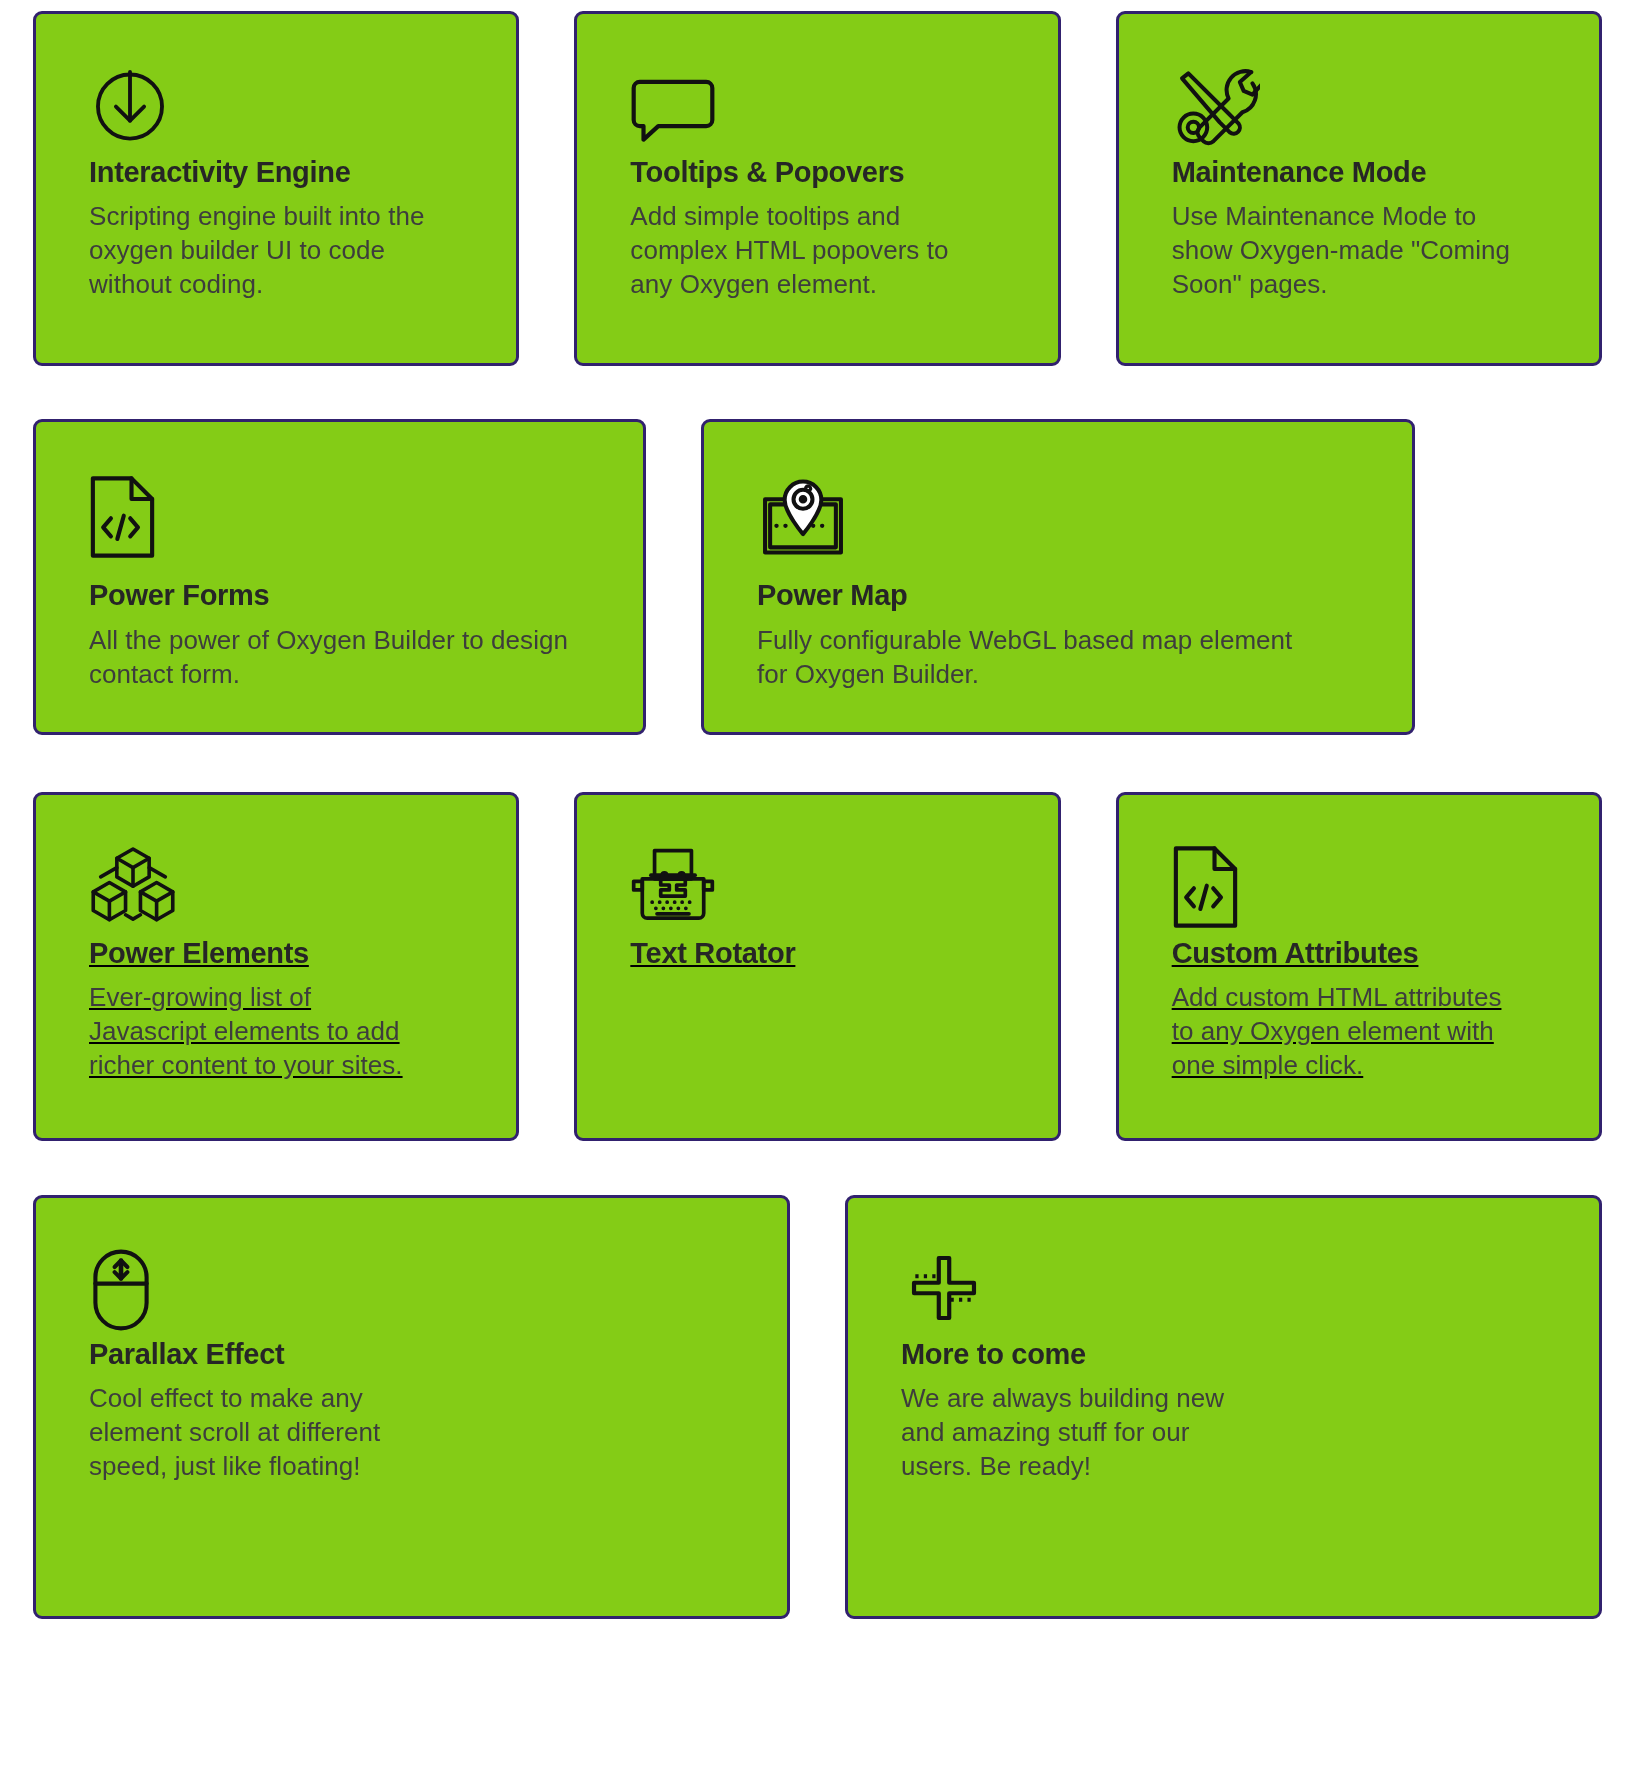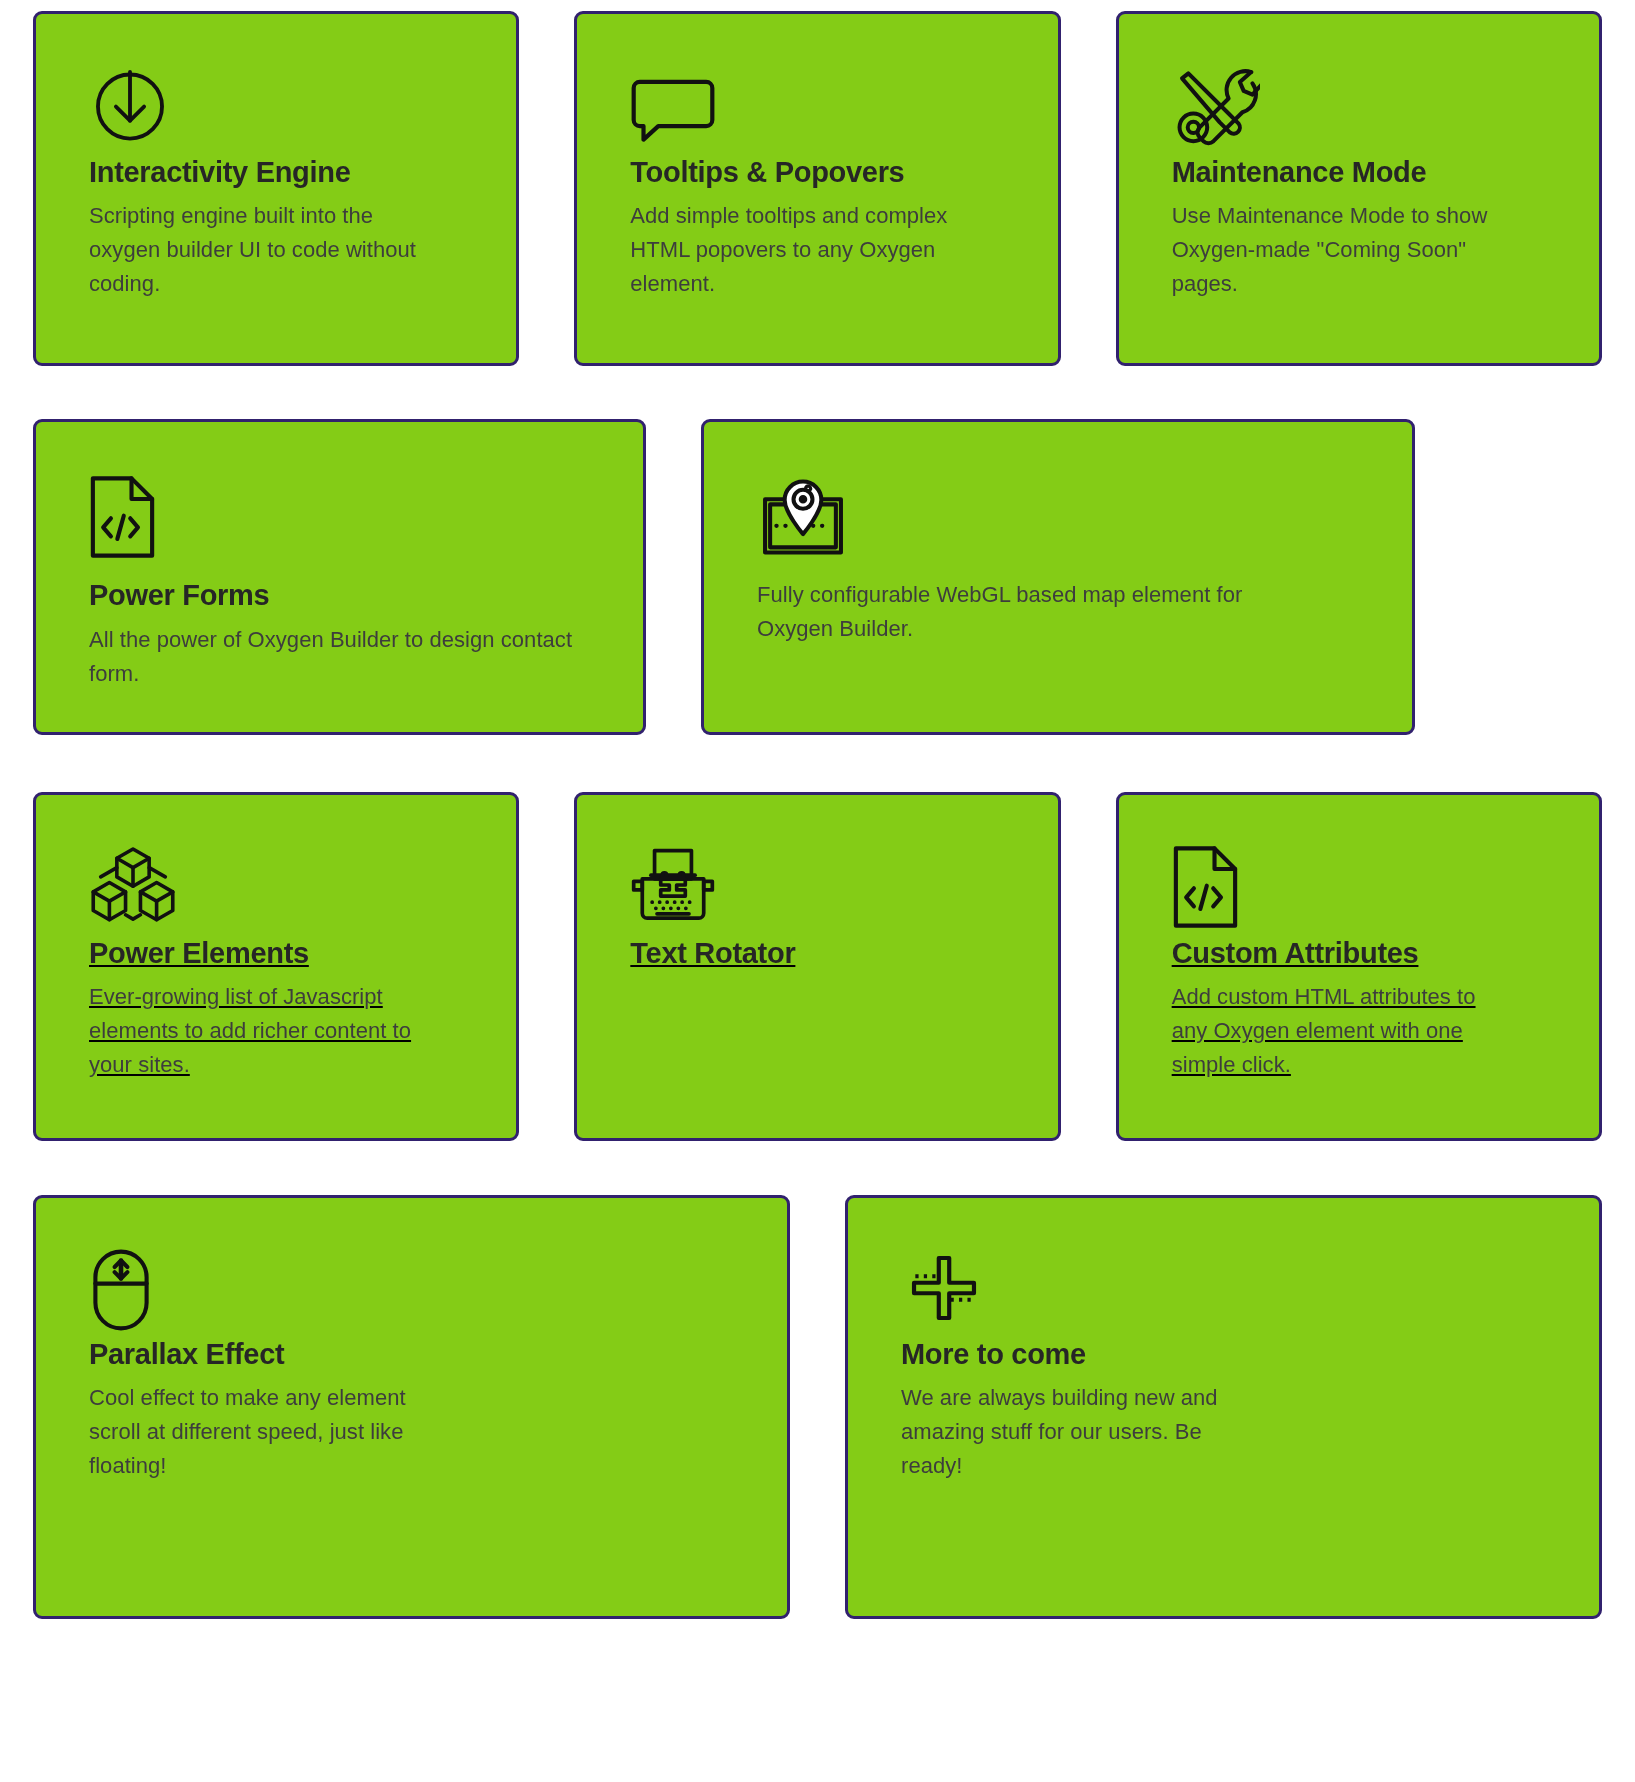--- a/index.html
+++ b/index.html
@@ -56,21 +56,21 @@
     font-size: 29px;
     font-weight: bold;
     color: #262626;
     letter-spacing: -0.3px;
     line-height: 1.2;
     margin-bottom: 9px;
   }
   .row-2 .card-title { margin-bottom: 10px; }
 
   .card-desc {
-    font-size: 22px;
+    font-size: 26px;
     line-height: 34px;
     color: #3d3d3d;
     letter-spacing: 0.05px;
     max-width: 340px;
   }
   .row-2 .card-desc { max-width: 560px; }
 </style>
 </head>
 <body>
 
@@ -142,20 +142,21 @@
           <path d="M36 6 a14.5 14.5 0 0 1 14.5 14.5 c0 10 -14.5 27 -14.5 27 s-14.5 -17 -14.5 -27 a14.5 14.5 0 0 1 14.5 -14.5 z" fill="#ffffff"></path>
           <circle cx="36" cy="20" r="7.5"></circle>
           <circle cx="36" cy="20" r="1.8" fill="#111111"></circle>
           <path d="M40 13.5 a2 2 0 1 1 0.01 0" stroke-width="2.6"></path>
           <g stroke-width="3.4" stroke-linecap="round" stroke-dasharray="0.1 7">
             <line x1="15" y1="41" x2="29" y2="41"></line>
             <line x1="44" y1="41" x2="58" y2="41"></line>
           </g>
         </svg>
       </div>
+      <div class="card-title">Power Map</div>
       <div class="card-desc">Fully configurable WebGL based map element for Oxygen Builder.</div>
     </div>
 
   </div>
 
   <div class="row row-3">
 
     <div class="card">
       <div class="icon-wrap">
         <svg width="88" height="82" viewBox="0 0 70 66" fill="none" stroke="#111111" stroke-width="2.9" stroke-linejoin="round" stroke-linecap="round">

